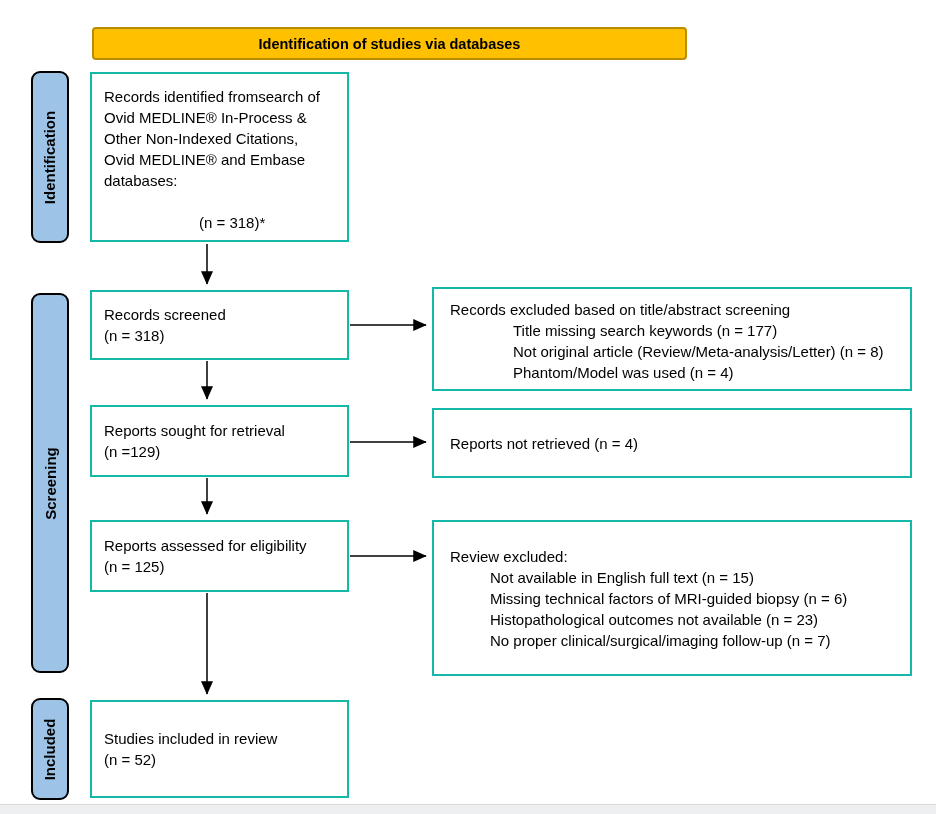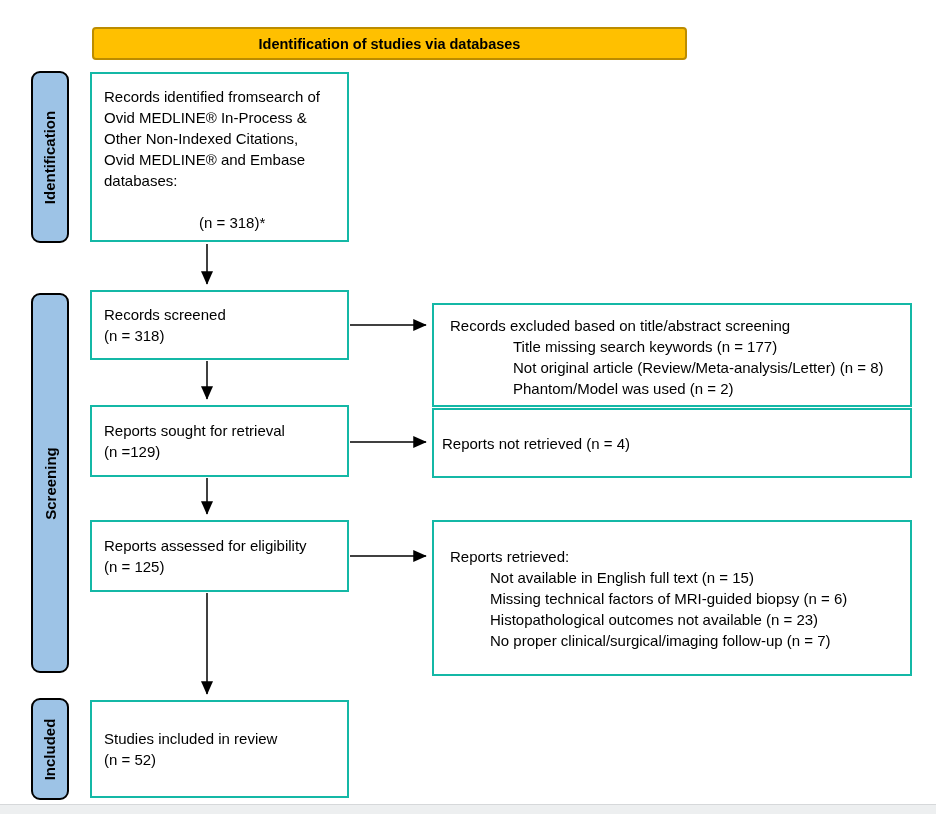--- a/index.html
+++ b/index.html
@@ -55,25 +55,25 @@
   .box-records-identified .count { margin-top: 21px; text-indent: 95px; }
   .box-records-screened   { top: 290px; height: 70px; }
   .box-reports-sought     { top: 405px; height: 72px; }
   .box-reports-assessed   { top: 520px; height: 72px; }
   .box-studies-included   { top: 700px; height: 98px; }
   .v-center {
     display: flex; flex-direction: column; justify-content: center;
     padding: 11px 12px;
   }
   .right-box { left: 432px; width: 480px; }
-  .box-records-excluded { top: 303px; height: 104px; padding: 10px 16px; }
+  .box-records-excluded { top: 287px; height: 104px; padding: 10px 16px; }
   .box-records-excluded .item { margin-left: 63px; }
   .box-reports-not-retrieved {
     top: 408px; height: 70px;
-    display: flex; align-items: center; padding: 0 8px;
+    display: flex; align-items: center; padding: 0 16px;
   }
   .box-reports-excluded {
     top: 520px; height: 156px;
     display: flex; flex-direction: column; justify-content: center;
     padding: 0 16px;
   }
   .box-reports-excluded .item { margin-left: 40px; }
   
   #arrows {
     position: absolute; left: 0; top: 0;
@@ -134,29 +134,29 @@
 
   <div class="box main-box v-center box-studies-included">
     <div>Studies included in review</div>
     <div>(n = 52)</div>
   </div>
 
   <div class="box right-box box-records-excluded">
     <div>Records excluded based on title/abstract screening</div>
     <div class="item">Title missing search keywords (n = 177)</div>
     <div class="item">Not original article (Review/Meta-analysis/Letter) (n = 8)</div>
-    <div class="item">Phantom/Model was used (n = 2)</div>
+    <div class="item">Phantom/Model was used (n = 4)</div>
   </div>
 
   <div class="box right-box box-reports-not-retrieved">
     <div>Reports not retrieved (n = 4)</div>
   </div>
 
   <div class="box right-box box-reports-excluded">
-    <div>Reports retrieved:</div>
+    <div>Review excluded:</div>
     <div class="item">Not available in English full text (n = 15)</div>
     <div class="item">Missing technical factors of MRI-guided biopsy (n = 6)</div>
     <div class="item">Histopathological outcomes not available (n = 23)</div>
     <div class="item">No proper clinical/surgical/imaging follow-up (n = 7)</div>
   </div>
 
   <svg id="arrows" width="936" height="814">
     <defs>
       <marker id="ah" markerWidth="11" markerHeight="10" refX="8.5" refY="4" orient="auto">
         <path d="M0,0 L9,4 L0,8 z" fill="#000"></path>

